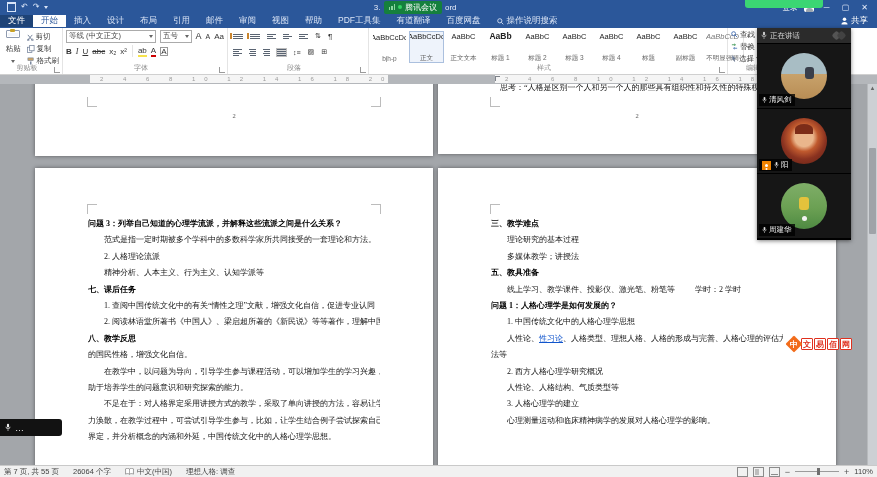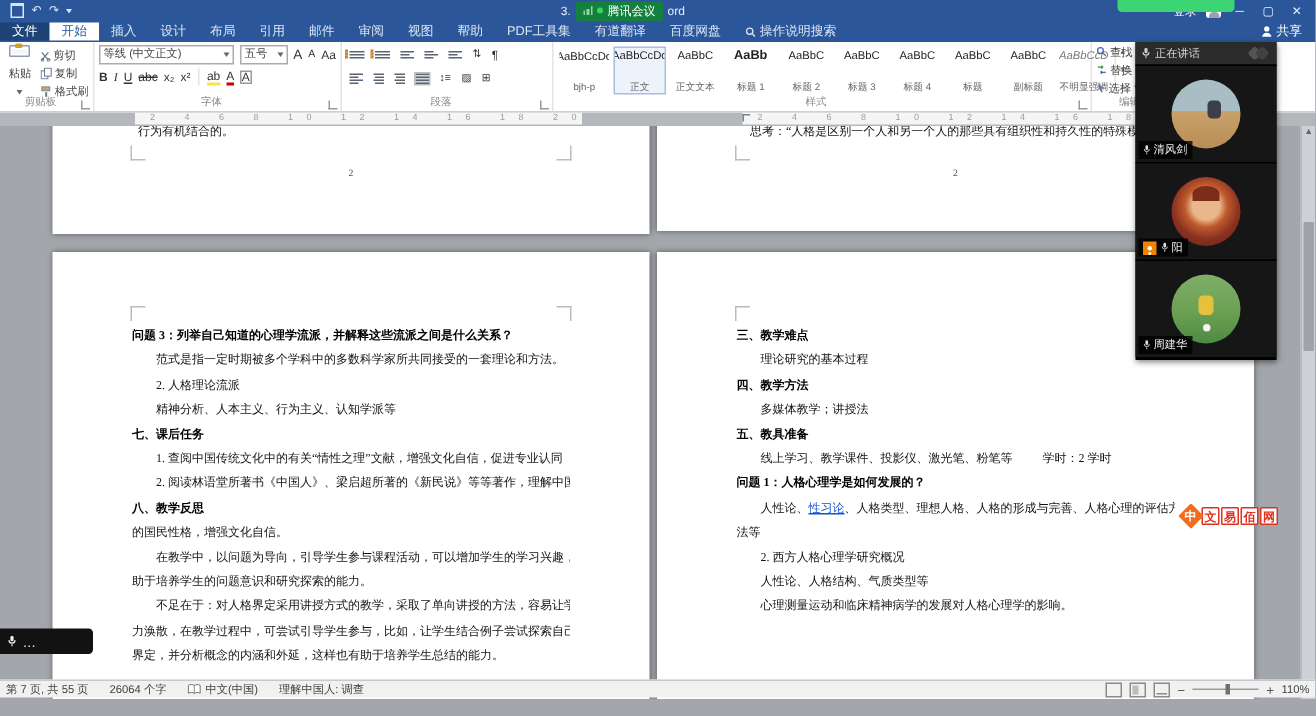--- a/index.html
+++ b/index.html
@@ -116,21 +116,21 @@
            font-size:8px;font-weight:bold;border-radius:1px}
   .wm-tile:first-child{background:#f26c1b;color:#fff;transform:rotate(45deg)}
   .wm-tile:first-child span{transform:rotate(-45deg);display:block}
   .wm-tile + .wm-tile{background:#fff;color:#e0301e;border:1px solid #e0301e;width:10px;height:10px}
 
   
   #float-overlay{position:absolute;left:0;top:335px;width:57px;height:17px;background:#121212;
                  border-radius:0 3px 3px 0;display:flex;align-items:center;gap:4px;padding-left:5px;z-index:28;color:#eee;font-size:9px}
 
   
-  #statusbar{position:absolute;left:0;right:0;bottom:12px;height:11px;background:#f1f1f1;border-top:1px solid #c9c9c9;
+  #statusbar{position:absolute;left:0;right:0;bottom:0;height:11px;background:#f1f1f1;border-top:1px solid #c9c9c9;
              display:flex;align-items:center;font-size:7.5px;color:#424242;padding:0 4px;z-index:40}
   #statusbar .sitem{margin-right:14px;white-space:nowrap;cursor:default}
   #status-right{margin-left:auto;display:flex;align-items:center;gap:5px}
   .viewicon{width:9px;height:8px;border:1px solid #8b8b8b;display:inline-block;position:relative;cursor:default}
   .viewicon.v2::before{content:"";position:absolute;inset:1px 4px 1px 1px;background:#bdbdbd}
   .viewicon.v3::before{content:"";position:absolute;inset:1px;border-bottom:1px solid #8b8b8b}
   .ztrack{width:44px;height:1px;background:#9b9b9b;position:relative;cursor:default}
   .zknob{position:absolute;left:22px;top:-3px;width:3px;height:7px;background:#6f6f6f}
   .zsign{font-size:9px;color:#555;cursor:default}
 
@@ -443,21 +443,20 @@
 
 <div id="ruler">
   <div class="rseg" style="left:90px;width:288px">2 4 6 8 10 12 14 16 18 20 22 24 26 28 30 32 34 36 38</div>
   <div class="rseg" style="left:495px;width:288px">2 4 6 8 10 12 14 16 18 20 22 24 26 28 30 32 34 36 38</div>
   <div class="indent-mark" style="left:495px"></div>
 </div>
 
 <div id="canvas">
 
   <div class="page doc" style="left:35px;top:-4px;width:398px;height:76px">
-    <p class="ln" style="padding-left:57px">行为有机结合的。</p>
     <span class="cm bl" style="left:52px;top:17px"></span>
     <span class="cm br" style="right:52px;top:17px"></span>
     <span class="pfooter" style="top:32px">2</span>
   </div>
   <div class="page doc" style="left:438px;top:-4px;width:398px;height:74px">
     <p class="ln" style="padding-left:62px">思考：“人格是区别一个人和另一个人的那些具有组织性和持久性的特殊模式”</p>
     <span class="cm bl" style="left:52px;top:17px"></span>
     <span class="pfooter" style="top:32px">2</span>
   </div>
 
@@ -470,36 +469,37 @@
     <p class="ln ind">精神分析、人本主义、行为主义、认知学派等</p>
     <p class="ln b">七、课后任务</p>
     <p class="ln ind">1. 查阅中国传统文化中的有关“情性之理”文献，增强文化自信，促进专业认同</p>
     <p class="ln ind">2. 阅读林语堂所著书《中国人》、梁启超所著的《新民说》等等著作，理解中国人</p>
     <p class="ln b">八、教学反思</p>
     <p class="ln">的国民性格，增强文化自信。</p>
     <p class="ln ind">在教学中，以问题为导向，引导学生参与课程活动，可以增加学生的学习兴趣，有</p>
     <p class="ln">助于培养学生的问题意识和研究探索的能力。</p>
     <p class="ln ind">不足在于：对人格界定采用讲授方式的教学，采取了单向讲授的方法，容易让学生注意</p>
     <p class="ln">力涣散，在教学过程中，可尝试引导学生参与，比如，让学生结合例子尝试探索自己的</p>
-    <p class="ln">界定，并分析概念的内涵和外延，这样也有助于培养学生总结的能力。</p>
+    <p class="ln">界定，并分析概念的内涵和外延，中国传统文化中的人格心理学思想。</p>
   </div>
 
   <div class="page doc" style="left:438px;top:84px;width:398px;height:330px;padding:48px 53px 0 53px;box-sizing:border-box">
     <span class="cm tl" style="left:52px;top:36px"></span>
     <p class="ln b">三、教学难点</p>
     <p class="ln ind">理论研究的基本过程</p>
-    <p class="ln b">四、教学方法</p>
     <p class="ln ind">多媒体教学；讲授法</p>
     <p class="ln b">五、教具准备</p>
     <p class="ln ind">线上学习、教学课件、投影仪、激光笔、粉笔等          学时：2 学时</p>
     <p class="ln b">问题 1：人格心理学是如何发展的？</p>
+    <p class="ln ind">1. 中国传统文化中的人格心理学思想</p>
     <p class="ln ind"><span>人性论、</span><span class="link">性习论</span><span>、人格类型、理想人格、人格的形成与完善、人格心理的评估方</span></p>
     <p class="ln">法等</p>
     <p class="ln ind">2. 西方人格心理学研究概况</p>
     <p class="ln ind">人性论、人格结构、气质类型等</p>
+    <p class="ln ind">3. 人格心理学的建立</p>
     <p class="ln ind">心理测量运动和临床精神病学的发展对人格心理学的影响。</p>
   </div>
 
   <div id="watermark">
     <span class="wm-tile">
         <span>中</span>
       </span>
     <span class="wm-tile">文</span>
     <span class="wm-tile">易</span>
     <span class="wm-tile">佰</span>
@@ -522,21 +522,21 @@
 </div>
 
 <div id="statusbar">
   <span class="sitem">第 7 页, 共 55 页</span>
   <span class="sitem">26064 个字</span>
   <svg class="mini" width="9" height="7" viewBox="0 0 10 8" style="margin-right:3px">
     <path d="M0.5 1C2 0.2 4 0.2 5 1.2 6 0.2 8 0.2 9.5 1v6C8 6.2 6 6.2 5 7.2 4 6.2 2 6.2 0.5 7z" fill="#fff" stroke="#666" stroke-width=".7"></path>
     <line x1="5" y1="1.2" x2="5" y2="7.2" stroke="#666" stroke-width=".6"></line>
   </svg>
   <span class="sitem">中文(中国)</span>
-  <span class="sitem">理解中国人: 调查</span>
+  <span class="sitem">理想人格: 调查</span>
   <div id="status-right">
     <span class="viewicon"></span>
     <span class="viewicon v2"></span>
     <span class="viewicon v3"></span>
     <span class="zsign">−</span>
     <span class="ztrack">
         <span class="zknob"></span>
       </span>
     <span class="zsign">+</span>
     <span>110%</span>

